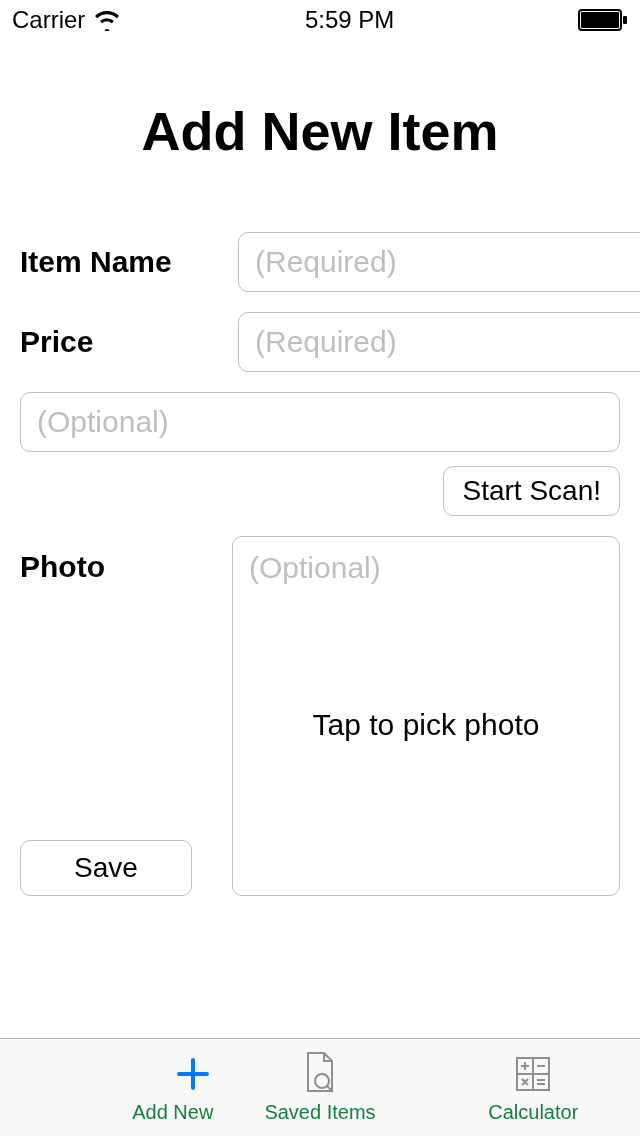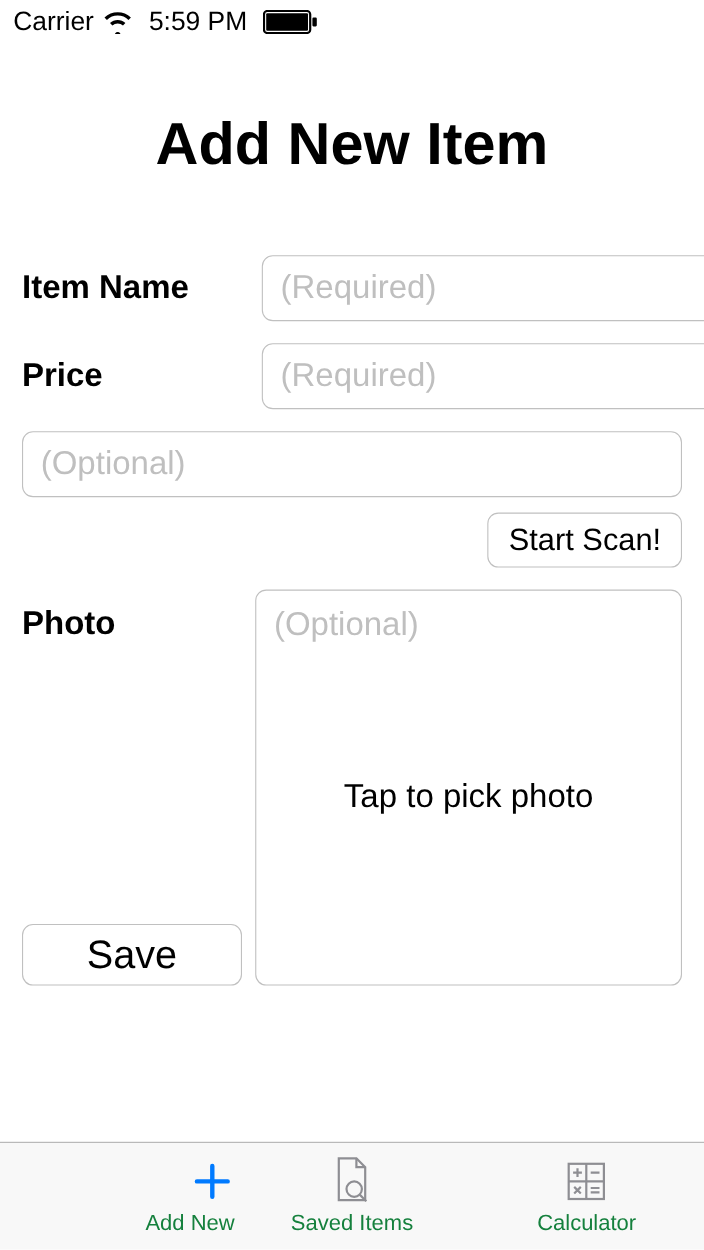--- a/index.html
+++ b/index.html
@@ -8,20 +8,21 @@
       height: 1136px;
       font-family: -apple-system, "Helvetica Neue", Helvetica, Arial, sans-serif;
       background: #fff;
       color: #000;
       overflow: hidden;
     }
     .status-bar {
       height: 40px;
       display: flex;
       align-items: center;
+      justify-content: space-between;
       padding: 12px 12px;
       font-size: 24px;
       font-weight: 600;
       gap: 14px;
     }
     .status-left { display: flex; align-items: center; gap: 8px; }
     .status-left span { font-weight: 400; }
     .wifi-icon svg { display: block; }
     .battery { display: flex; align-items: center; }
     .content {
@@ -104,23 +105,23 @@
       flex-shrink: 0;
       display: flex;
       flex-direction: column;
       justify-content: space-between;
       height: 360px;
     }
     .save-btn {
       border: 1px solid #c0c0c0;
       border-radius: 10px;
       background: #fff;
-      width: 200px;
+      width: 172px;
       height: 56px;
-      font-size: 36px;
+      font-size: 28px;
       font-family: inherit;
     }
     .tab-bar {
       position: absolute;
       bottom: 0;
       left: 0;
       width: 640px;
       height: 98px;
       border-top: 1px solid #b2b2b2;
       background: #f8f8f8;

